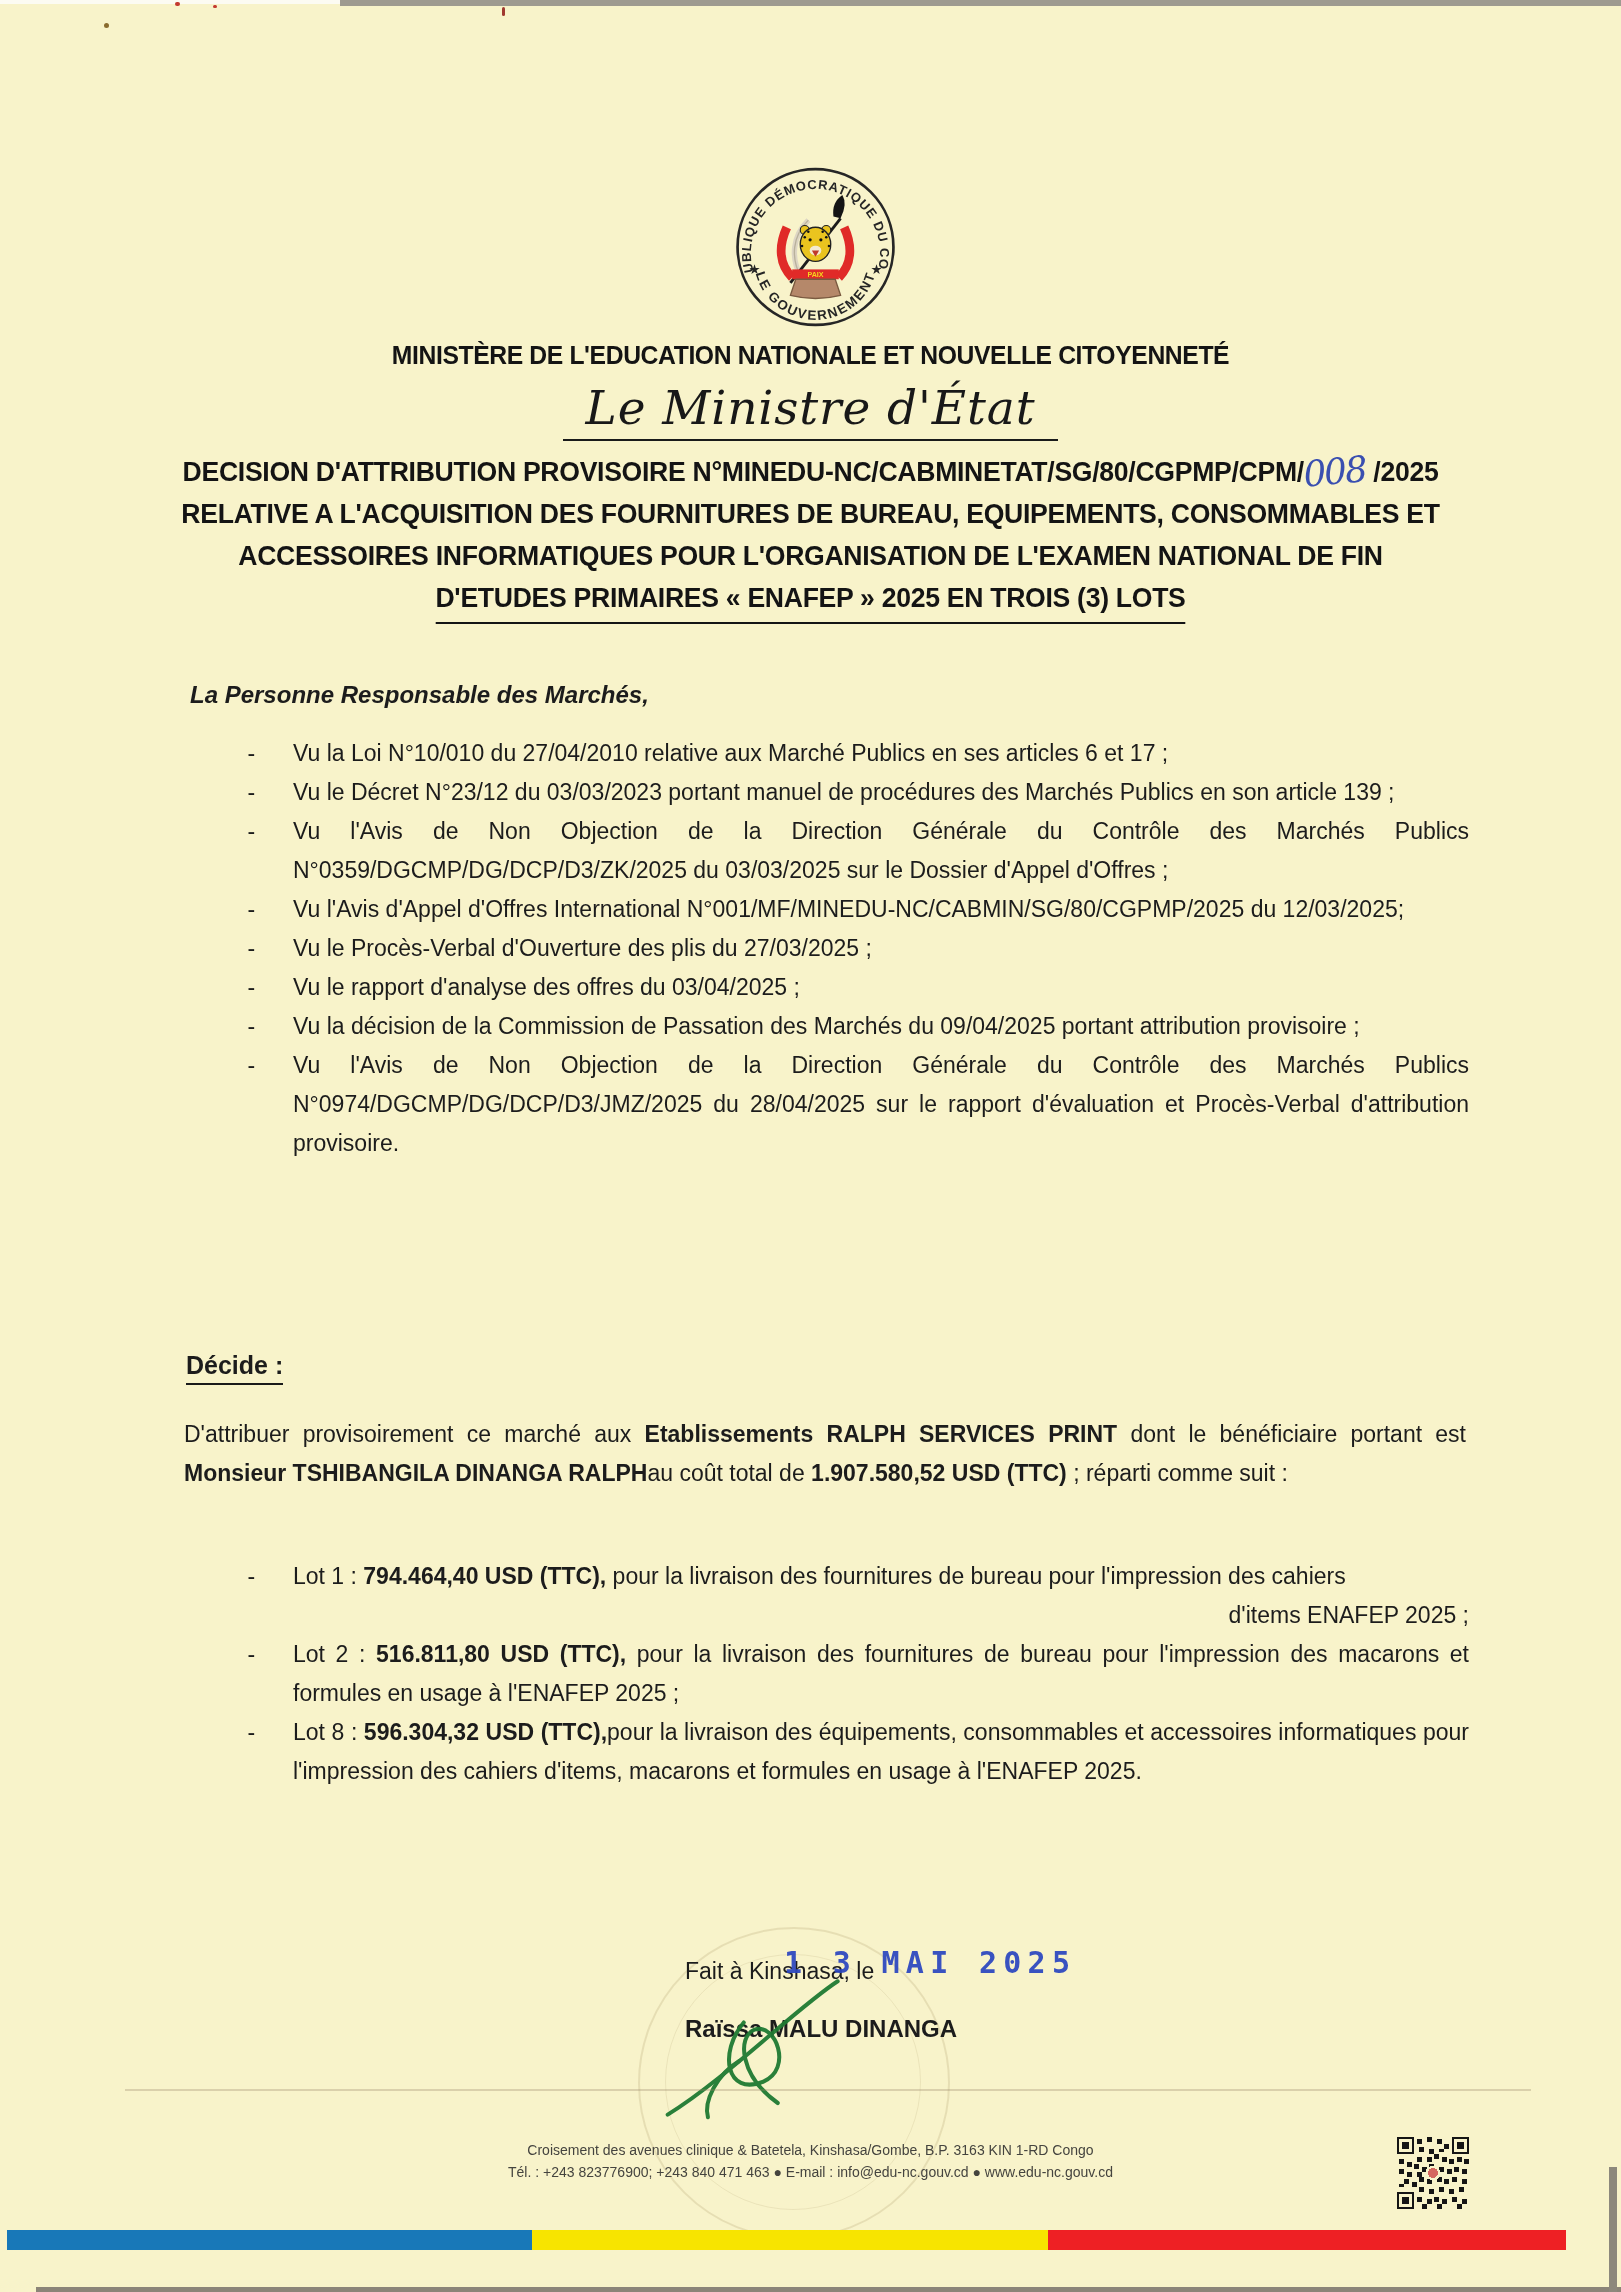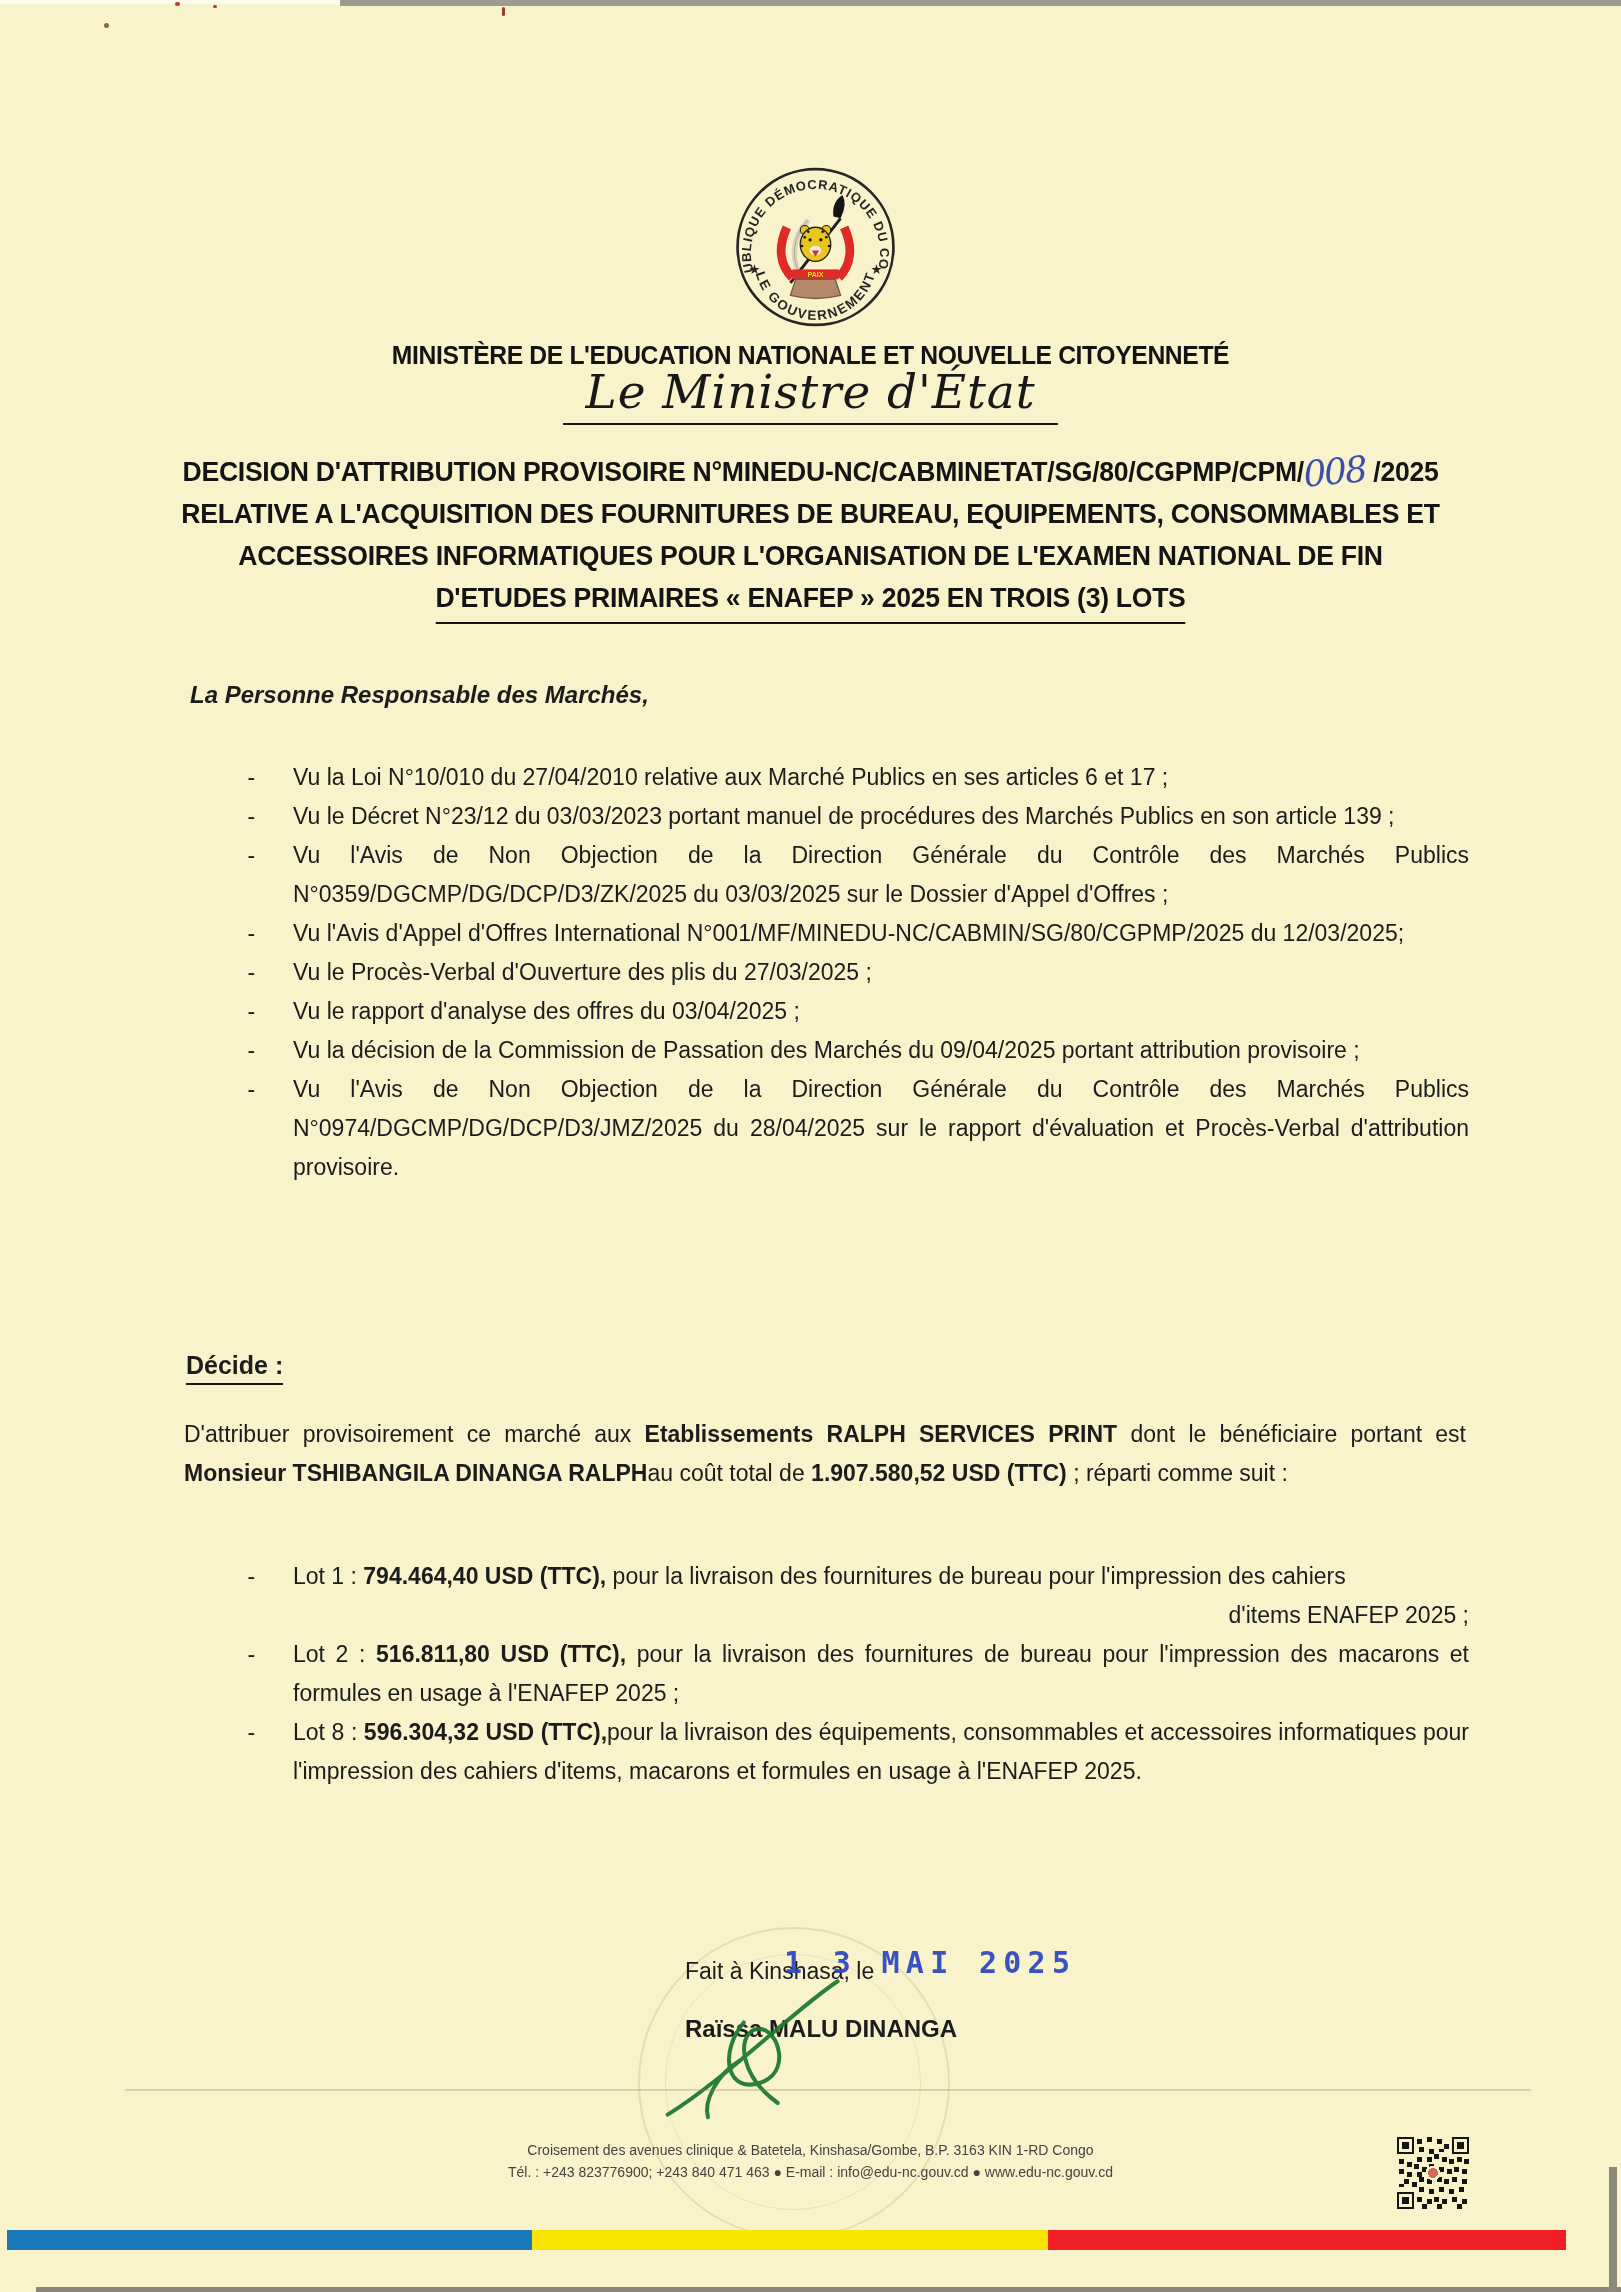--- a/index.html
+++ b/index.html
@@ -9,32 +9,32 @@
   .edge-top-white{position:absolute;top:0;left:0;width:358px;height:3.6px;background:#fcfbf2;}
   .edge-top-gray{position:absolute;top:0;left:340px;right:0;height:6.3px;background:#9e9a90;}
   .edge-bottom{position:absolute;bottom:0;left:36px;right:0;height:6.3px;background:#8b8478;}
   .edge-right{position:absolute;top:2167px;right:3.6px;width:8px;height:125px;background:#8d887c;}
   .speck{position:absolute;border-radius:50%;}
   
   .seal{position:absolute;left:733px;top:161px;width:165px;height:172px;}
   
   .ministry{position:absolute;top:340px;left:0;width:100%;text-align:center;font-weight:700;
             font-size:26px;letter-spacing:-0.4px;transform:scaleX(0.95);color:#141414;}
-  .minister{position:absolute;top:364px;left:0;width:100%;text-align:center;}
+  .minister{position:absolute;top:380px;left:0;width:100%;text-align:center;}
   .minister span{display:inline-block;font-family:"DejaVu Serif",serif;font-style:italic;font-size:47px;
             padding:0 23px 3.6px 23px;border-bottom:2.7px solid #1a1a1a;color:#181818;letter-spacing:0.9px;}
   .title{position:absolute;top:448px;left:85px;width:1451px;text-align:center;font-weight:700;
          font-size:27px;line-height:42px;letter-spacing:-0.3px;color:#141414;transform:scaleX(0.985);}
   .hand{font-family:"DejaVu Serif",serif;font-style:italic;font-weight:500;font-size:36px;
         letter-spacing:-1.8px;position:relative;top:2.7px;display:inline-block;transform:rotate(-5deg);}
   .title .uline{display:inline-block;border-bottom:2.7px solid #141414;padding-bottom:2.7px;}
   
   .responsable{position:absolute;top:681px;left:190px;font-weight:700;font-size:24px;font-style:italic;}
   .bullets{position:absolute;left:244px;width:1225px;font-size:23px;line-height:39px;}
-  .bullets1{top:734px;margin-top:24px;}
+  .bullets1{top:734px;}
   .lots{top:1557px;}
   .bullet{position:relative;padding-left:49px;text-align:justify;}
   .bullet::before{content:"-";position:absolute;left:3.6px;top:0;}
   .decide{position:absolute;top:1351px;left:186px;font-weight:700;font-size:25px;}
   .decide span{display:inline-block;border-bottom:2.7px solid #1a1a1a;padding-bottom:3px;}
   .para{position:absolute;top:1415px;left:184px;width:1282px;font-size:23px;line-height:39px;text-align:justify;}
   .b{font-weight:700;}
   .block{display:block;text-align:right;}
   
   .watermark{position:absolute;left:638px;top:1927px;width:308px;height:308px;border:2.7px solid rgba(168,148,98,0.22);

